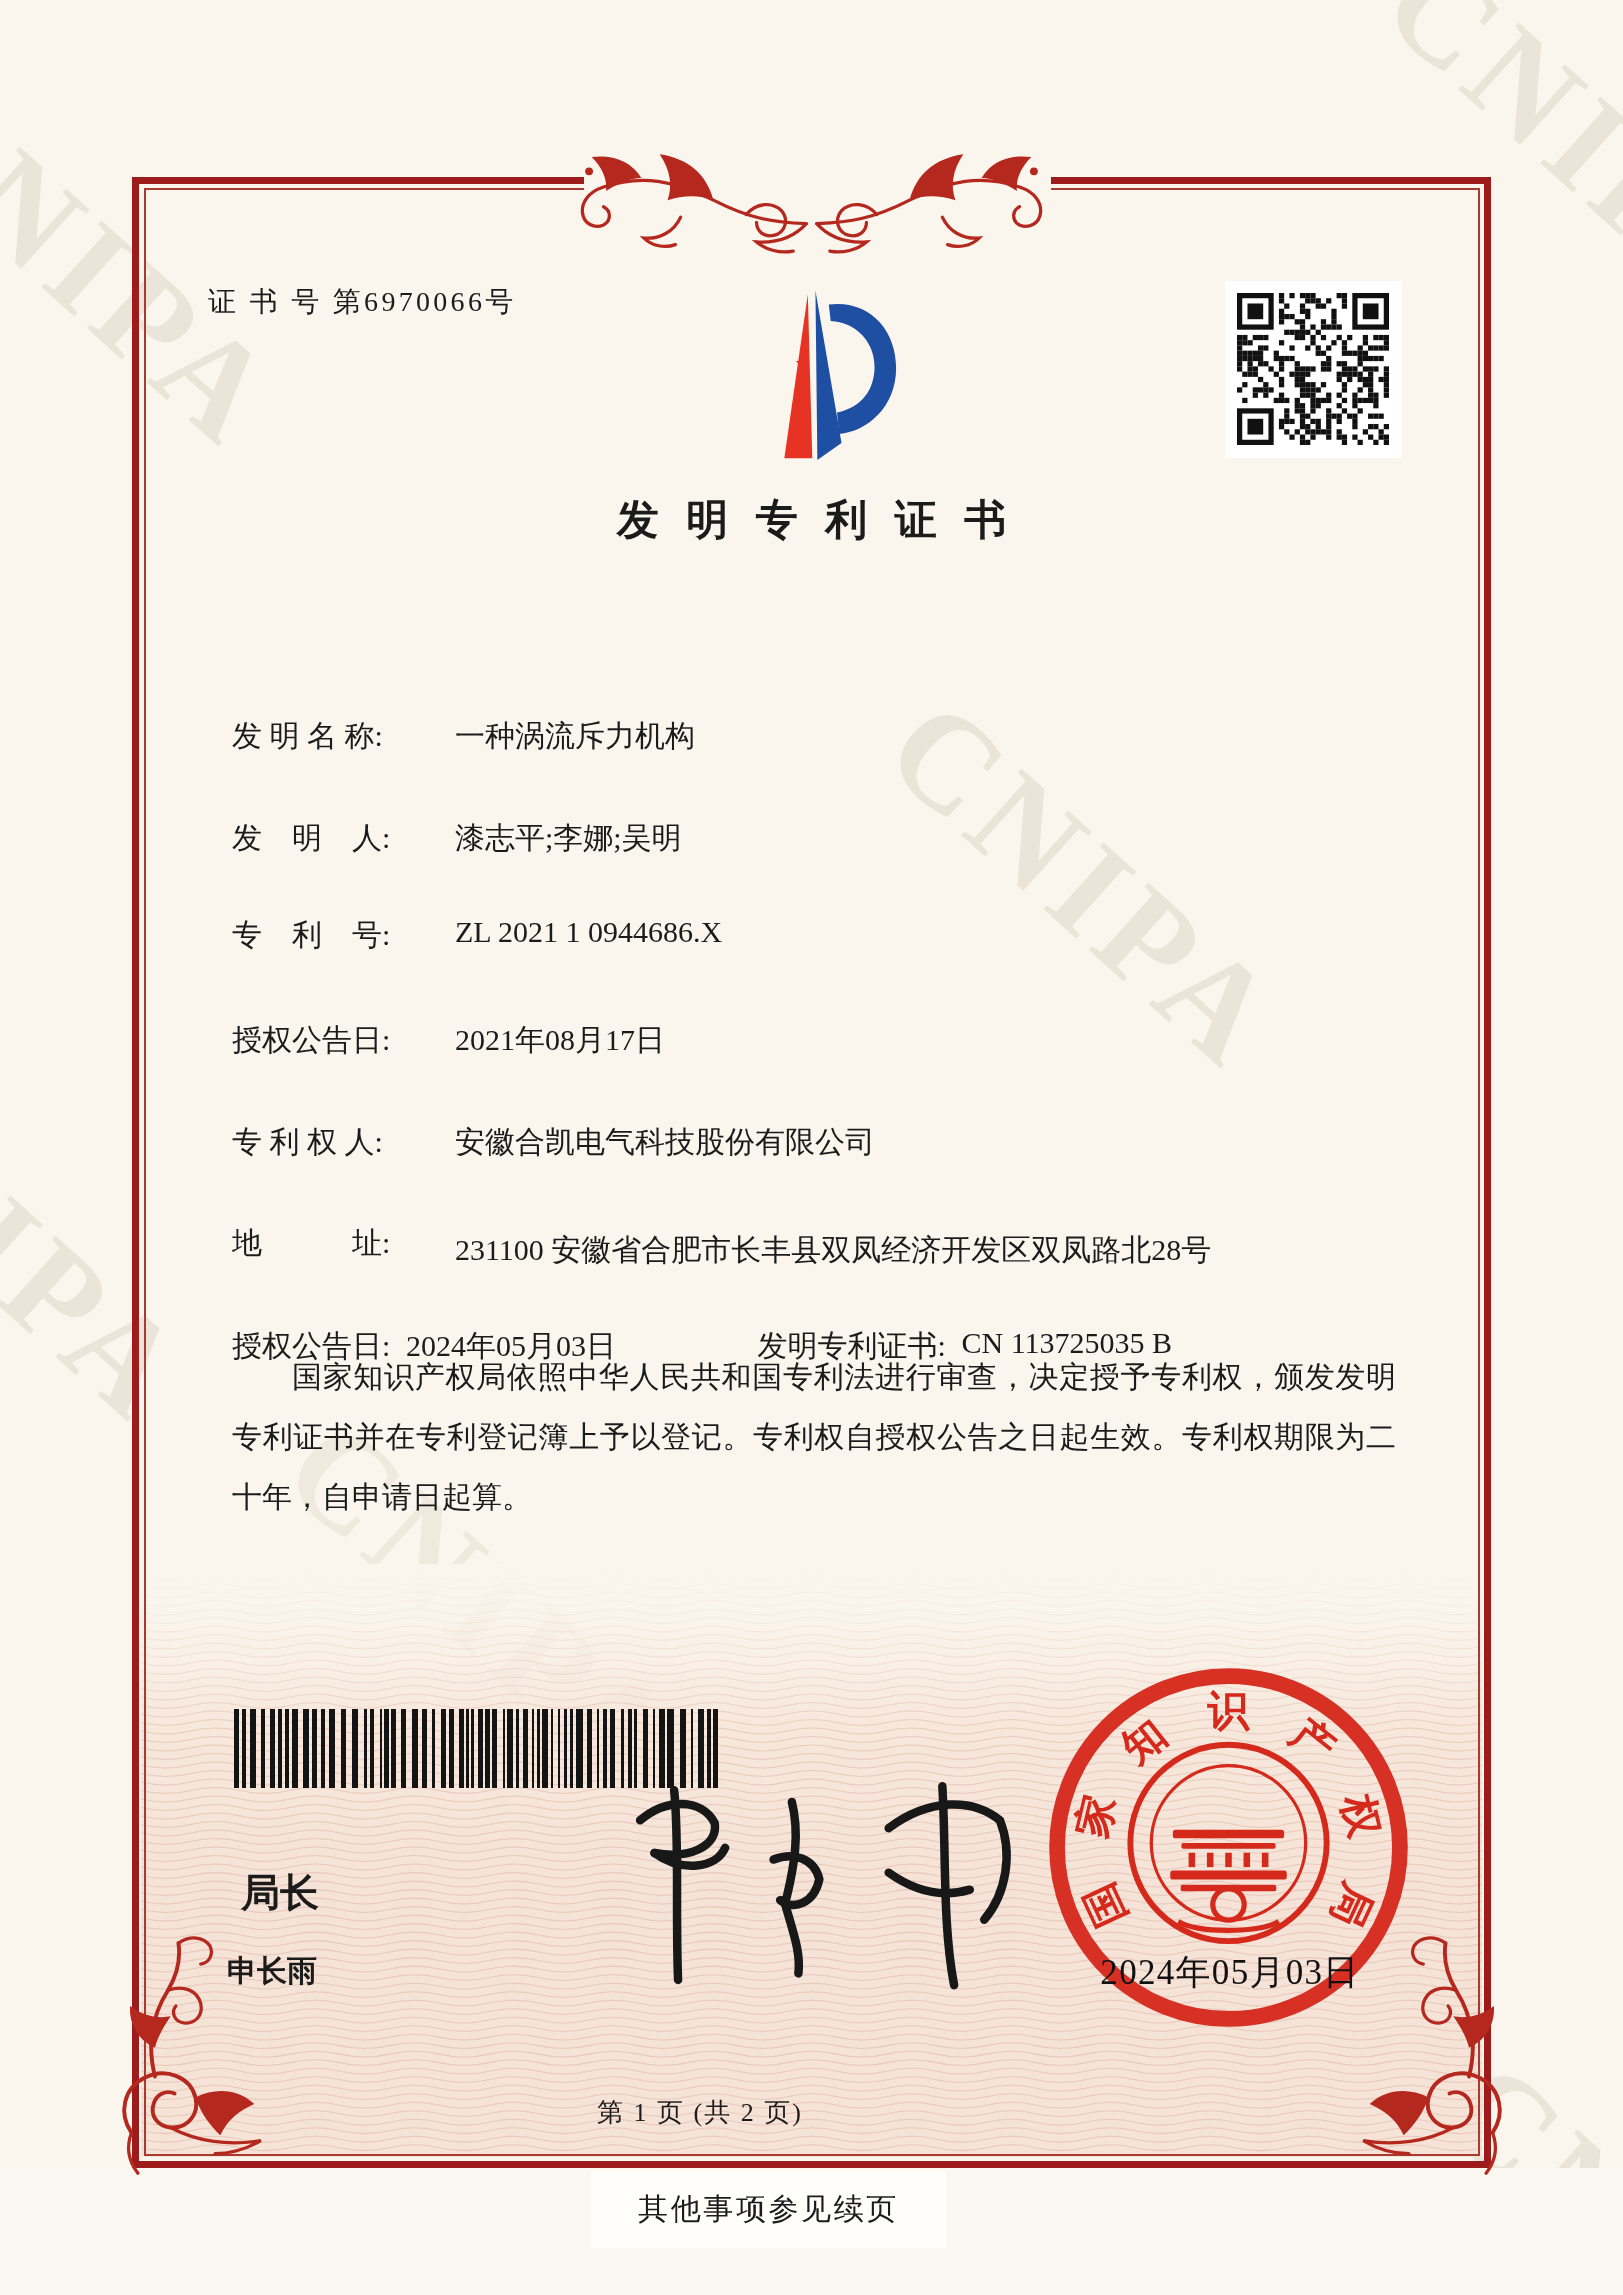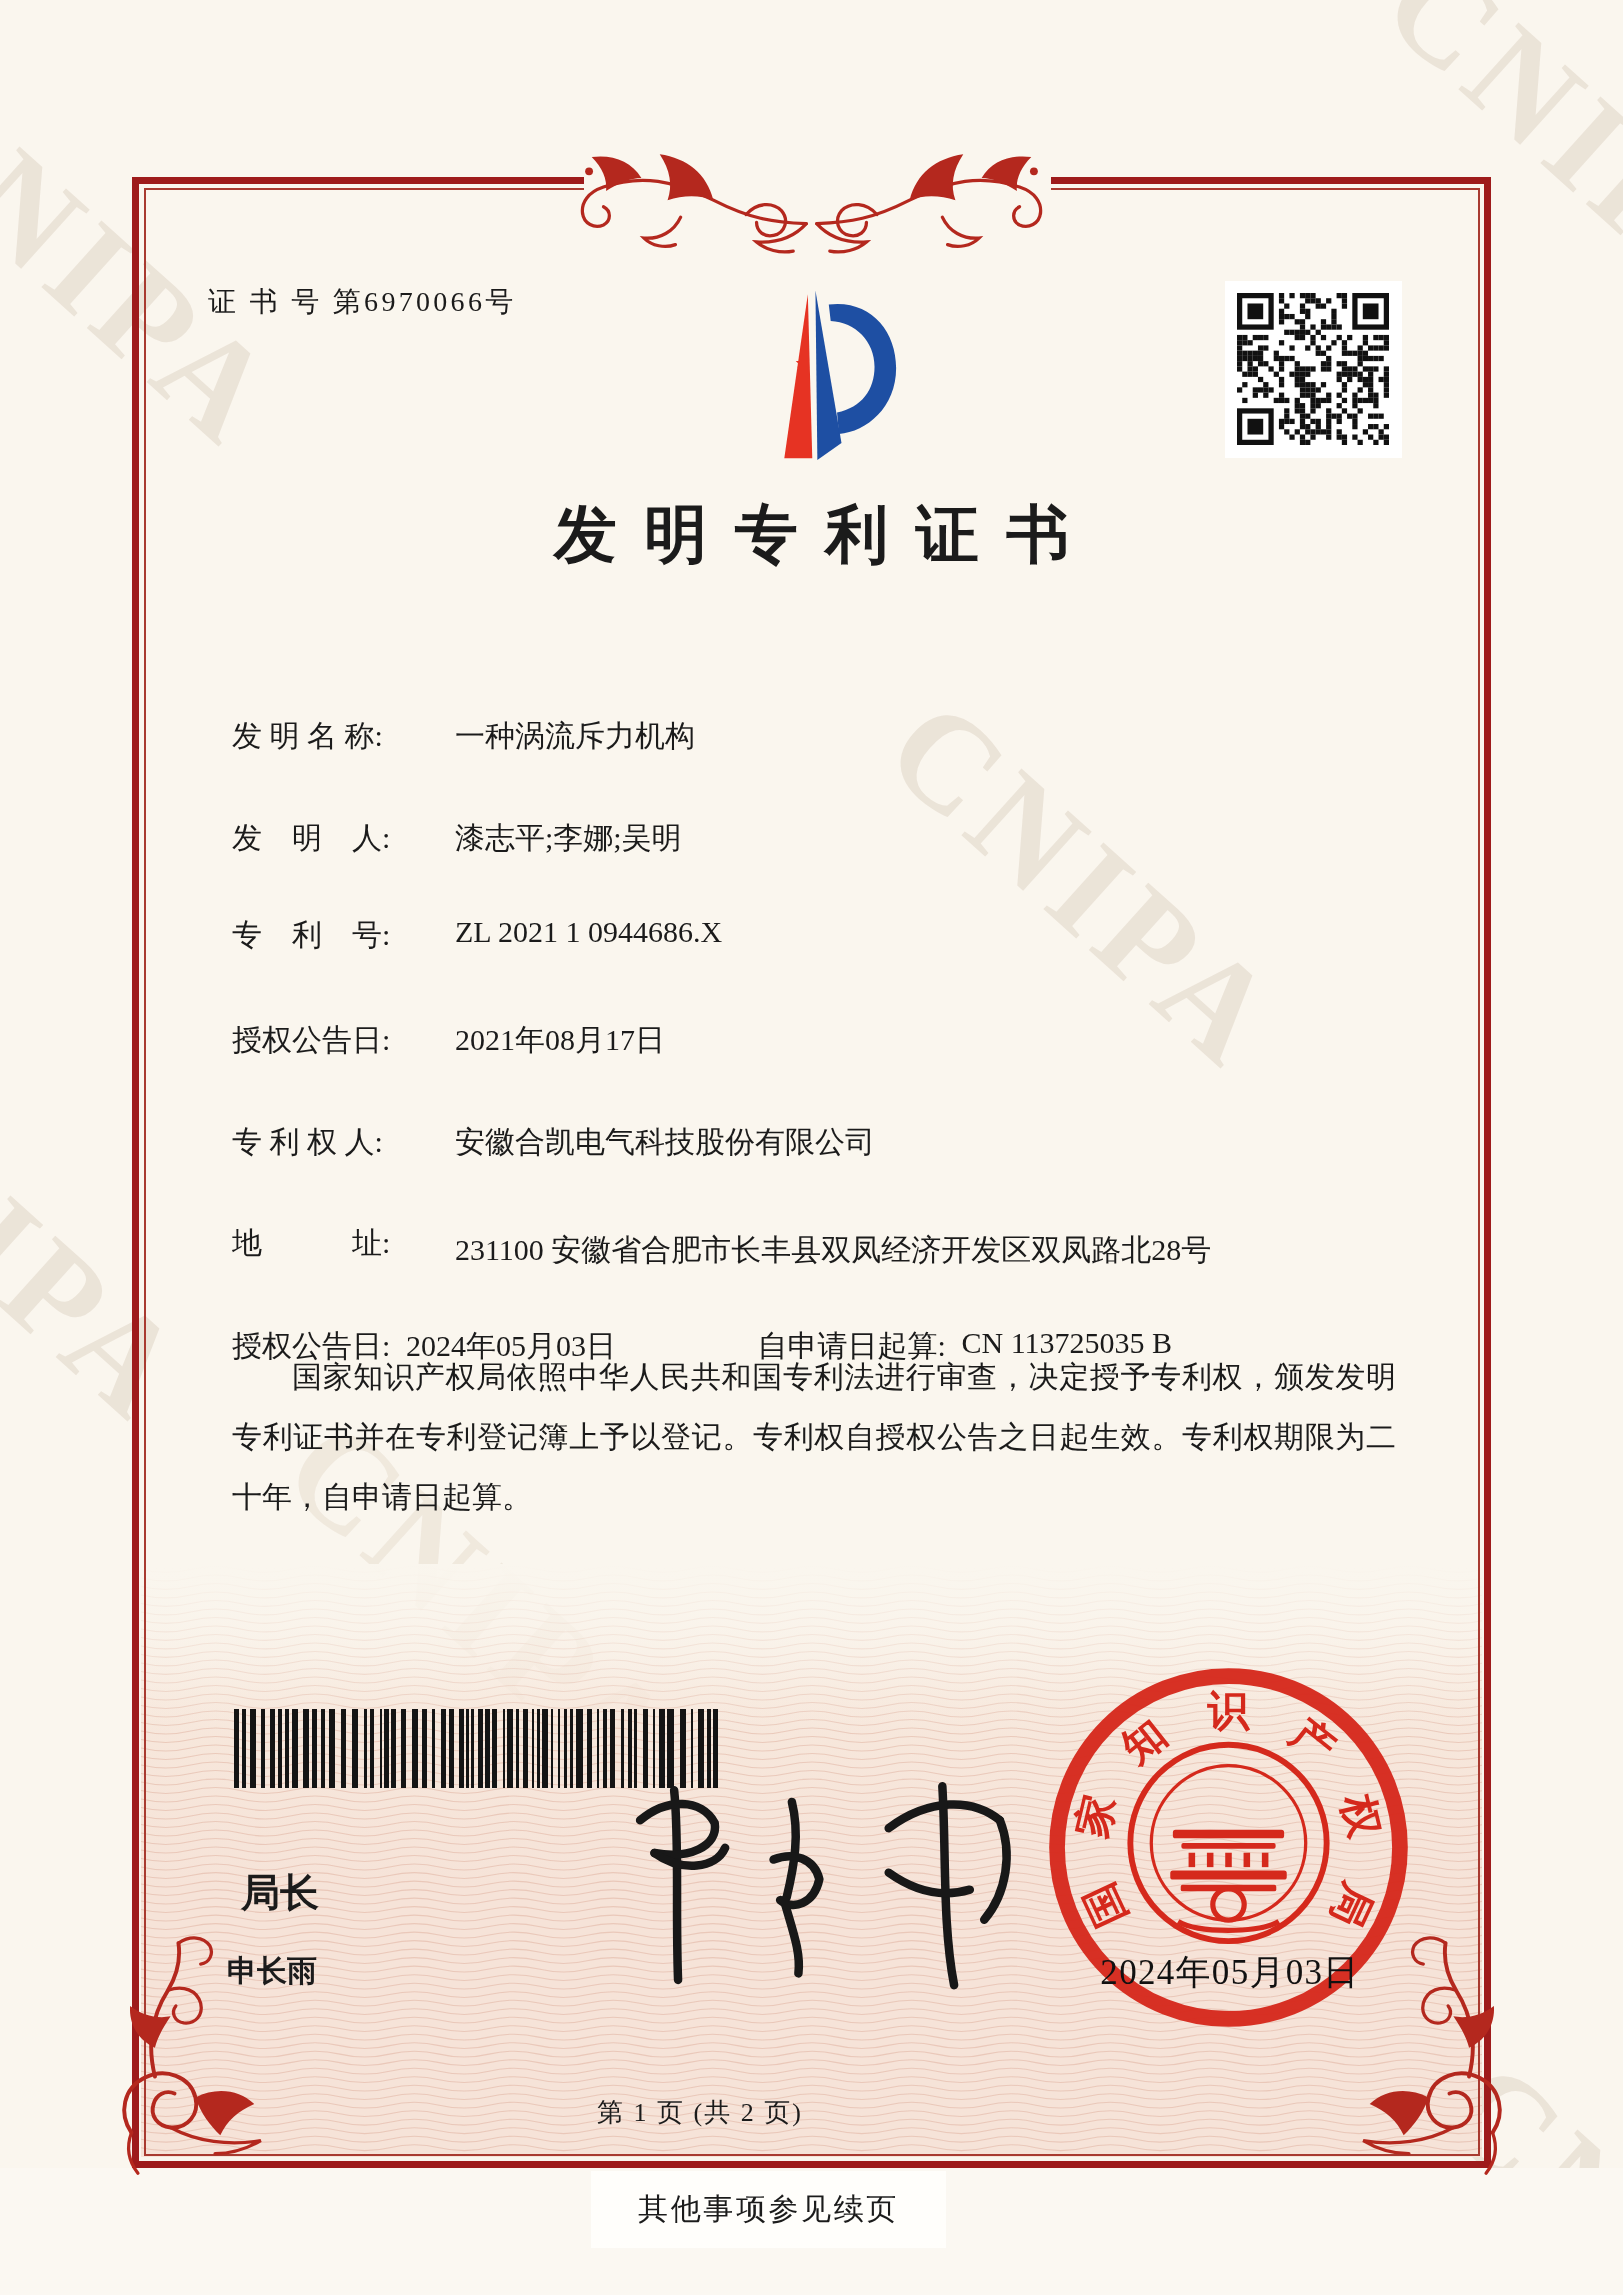--- a/index.html
+++ b/index.html
@@ -55,21 +55,21 @@
     position:absolute; left:208px; top:283px; font-size:28px; letter-spacing:3.3px; z-index:10;
   }
   .logo{position:absolute; left:703px; top:260px; z-index:10;}
   .qr-box{
     position:absolute; left:1225px; top:281px; width:177px; height:177px;
     background:#fff; z-index:10;
   }
   .qr-box svg{position:absolute; left:12.4px; top:12.4px;}
   .title{
     position:absolute; left:132px; top:492px; width:1359px; text-align:center;
-    font-size:63px; font-weight:700; letter-spacing:27.5px; text-indent:27.5px; z-index:10;
+    font-size:42px; font-weight:700; letter-spacing:27.5px; text-indent:27.5px; z-index:10;
   }
   
   .fields{position:absolute; left:232px; top:703px; width:1178px; z-index:10; font-size:30px;}
   .frow{position:absolute; left:0; white-space:nowrap;}
   .frow .lab{display:inline-block; width:219px; white-space:pre; vertical-align:top;}
   .frow .val{display:inline-block; margin-left:3.9px; vertical-align:top;}
   .frow.wrap{white-space:normal;}
   .frow.wrap .val{width:815px; line-height:1.8; white-space:normal;}
   .grant-pair{display:inline-block;}
   .grant-pair .lab{width:auto; margin-right:11.8px;}
@@ -578,21 +578,21 @@
       <span class="lab">专 利 权 人:</span><span class="val">安徽合凯电气科技股份有限公司</span>
     </div>
     <div class="frow wrap" style="top:520px;">
       <span class="lab">地　　　址:</span><span class="val">231100 安徽省合肥市长丰县双凤经济开发区双凤路北28号</span>
     </div>
     <div class="frow" style="top:623px;">
       <span class="grant-pair">
         <span class="lab">授权公告日:</span><span class="val">2024年05月03日</span>
       </span>
       <span class="grant-pair" style="margin-left:134px;">
-        <span class="lab">自申请日起算:</span><span class="val">CN 113725035 B</span>
+        <span class="lab">发明专利证书:</span><span class="val">CN 113725035 B</span>
       </span>
     </div>
   </div>
 
   <div class="body-text">
     <p>国家知识产权局依照中华人民共和国专利法进行审查，决定授予专利权，颁发发明专利证书并在专利登记簿上予以登记。专利权自授权公告之日起生效。专利权期限为二十年，自申请日起算。</p>
   </div>
 
   <div class="barcode" id="barcode"><i style="width:4.6px;margin-right:3.9px"></i><i style="width:3.9px;margin-right:3.3px"></i><i style="width:6.5px;margin-right:4.6px"></i><i style="width:4.6px;margin-right:4.6px"></i><i style="width:4.6px;margin-right:3.3px"></i><i style="width:4.6px;margin-right:2.6px"></i><i style="width:3.9px;margin-right:3.3px"></i><i style="width:5.9px;margin-right:5.2px"></i><i style="width:5.9px;margin-right:2.6px"></i><i style="width:5.2px;margin-right:3.9px"></i><i style="width:4.6px;margin-right:3.9px"></i><i style="width:5.9px;margin-right:5.9px"></i><i style="width:4.6px;margin-right:5.9px"></i><i style="width:6.5px;margin-right:5.9px"></i><i style="width:2.6px;margin-right:3.3px"></i><i style="width:4.6px;margin-right:5.2px"></i><i style="width:2.6px;margin-right:2px"></i><i style="width:4.6px;margin-right:2px"></i><i style="width:5.2px;margin-right:5.2px"></i><i style="width:4.6px;margin-right:5.9px"></i><i style="width:6.5px;margin-right:3.9px"></i><i style="width:5.2px;margin-right:5.2px"></i><i style="width:2.6px;margin-right:5.9px"></i><i style="width:5.2px;margin-right:2.6px"></i><i style="width:5.2px;margin-right:5.2px"></i><i style="width:4.6px;margin-right:2px"></i><i style="width:3.3px;margin-right:2px"></i><i style="width:2.6px;margin-right:3.9px"></i><i style="width:5.2px;margin-right:2.6px"></i><i style="width:4.6px;margin-right:2px"></i><i style="width:5.2px;margin-right:5.9px"></i><i style="width:2px;margin-right:2px"></i><i style="width:5.9px;margin-right:3.3px"></i><i style="width:2.6px;margin-right:3.9px"></i><i style="width:5.2px;margin-right:3.9px"></i><i style="width:2.6px;margin-right:2.6px"></i><i style="width:3.3px;margin-right:2px"></i><i style="width:5.9px;margin-right:2.6px"></i><i style="width:2.6px;margin-right:5.2px"></i><i style="width:2px;margin-right:3.9px"></i><i style="width:2.6px;margin-right:3.3px"></i><i style="width:2.6px;margin-right:3.3px"></i><i style="width:6.5px;margin-right:3.9px"></i><i style="width:5.2px;margin-right:5.2px"></i><i style="width:2.6px;margin-right:3.9px"></i><i style="width:3.3px;margin-right:3.3px"></i><i style="width:5.2px;margin-right:5.9px"></i><i style="width:2.6px;margin-right:4.6px"></i><i style="width:3.3px;margin-right:2.6px"></i><i style="width:3.3px;margin-right:5.2px"></i><i style="width:5.2px;margin-right:5.2px"></i><i style="width:2px;margin-right:3.9px"></i><i style="width:6.5px;margin-right:2px"></i><i style="width:6.5px;margin-right:5.9px"></i><i style="width:6.5px;margin-right:4.6px"></i><i style="width:2px;margin-right:5.2px"></i><i style="width:5.9px;margin-right:2.6px"></i><i style="width:4.6px;margin-right:2px"></i><i style="width:5.2px;margin-right:2.6px"></i></div>
 

